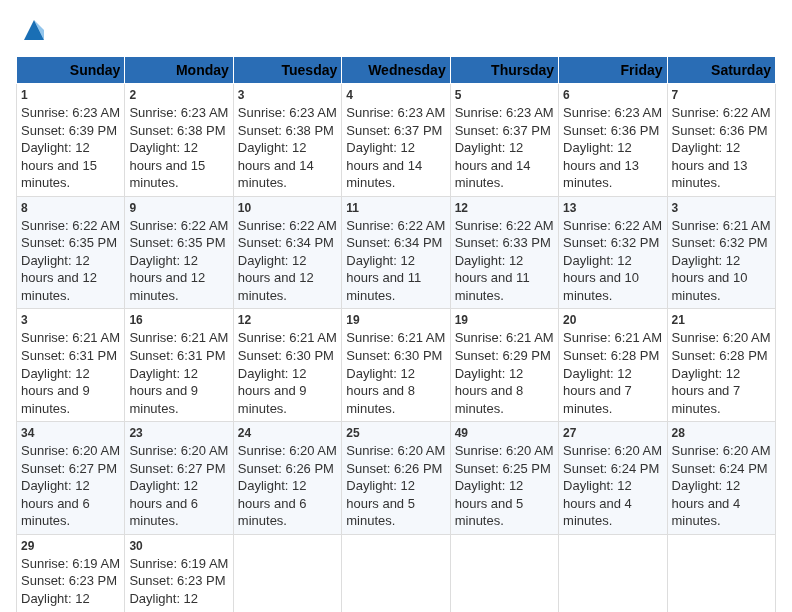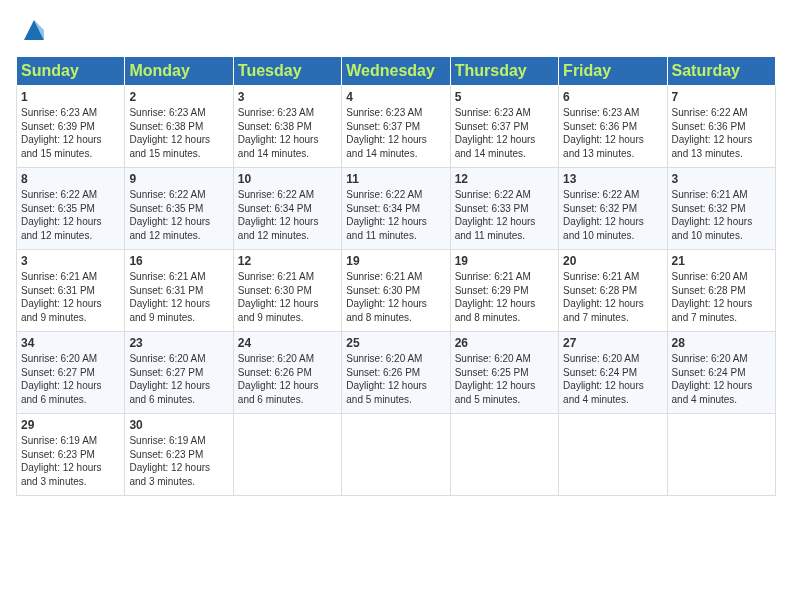--- a/index.html
+++ b/index.html
@@ -50,25 +50,25 @@
       font-size: 14px;
       color: #555;
     }
     .calendar {
       width: 100%;
       border-collapse: collapse;
       table-layout: fixed;
     }
     .calendar th {
       background: #2a6db5;
-      color: #bef264;
-      font-size: 16px;
+      color: #000000;
+      font-size: 14px;
       font-weight: bold;
       padding: 5px 4px;
-      text-align: left;
+      text-align: right;
       border: 1px solid #fff;
     }
     .calendar td {
       vertical-align: top;
       padding: 4px 4px;
       font-size: 9.5px;
       color: #333;
       border: 1px solid #ddd;
       height: 82px;
       background: #fff;
@@ -76,21 +76,21 @@
     .calendar tr:nth-child(even) td {
       background: #f5f8fc;
     }
     .day-num {
       font-size: 12px;
       font-weight: bold;
       display: block;
       margin-bottom: 2px;
     }
     .cell-content {
-      font-size: 10px;
+      font-size: 13px;
       line-height: 1.35;
       color: #333;
     }
   </style>
 </head>
 <body>
 
 <div class="container">
   <div class="header">
     <div class="logo">
@@ -226,21 +226,21 @@
           </td>
           <td>
             <span class="day-num">24</span>
             <div class="cell-content">Sunrise: 6:20 AM<br>Sunset: 6:26 PM<br>Daylight: 12 hours and 6 minutes.</div>
           </td>
           <td>
             <span class="day-num">25</span>
             <div class="cell-content">Sunrise: 6:20 AM<br>Sunset: 6:26 PM<br>Daylight: 12 hours and 5 minutes.</div>
           </td>
           <td>
-            <span class="day-num">26</span>
+            <span class="day-num">49</span>
             <div class="cell-content">Sunrise: 6:20 AM<br>Sunset: 6:25 PM<br>Daylight: 12 hours and 5 minutes.</div>
           </td>
           <td>
             <span class="day-num">27</span>
             <div class="cell-content">Sunrise: 6:20 AM<br>Sunset: 6:24 PM<br>Daylight: 12 hours and 4 minutes.</div>
           </td>
           <td>
             <span class="day-num">28</span>
             <div class="cell-content">Sunrise: 6:20 AM<br>Sunset: 6:24 PM<br>Daylight: 12 hours and 4 minutes.</div>
           </td>

